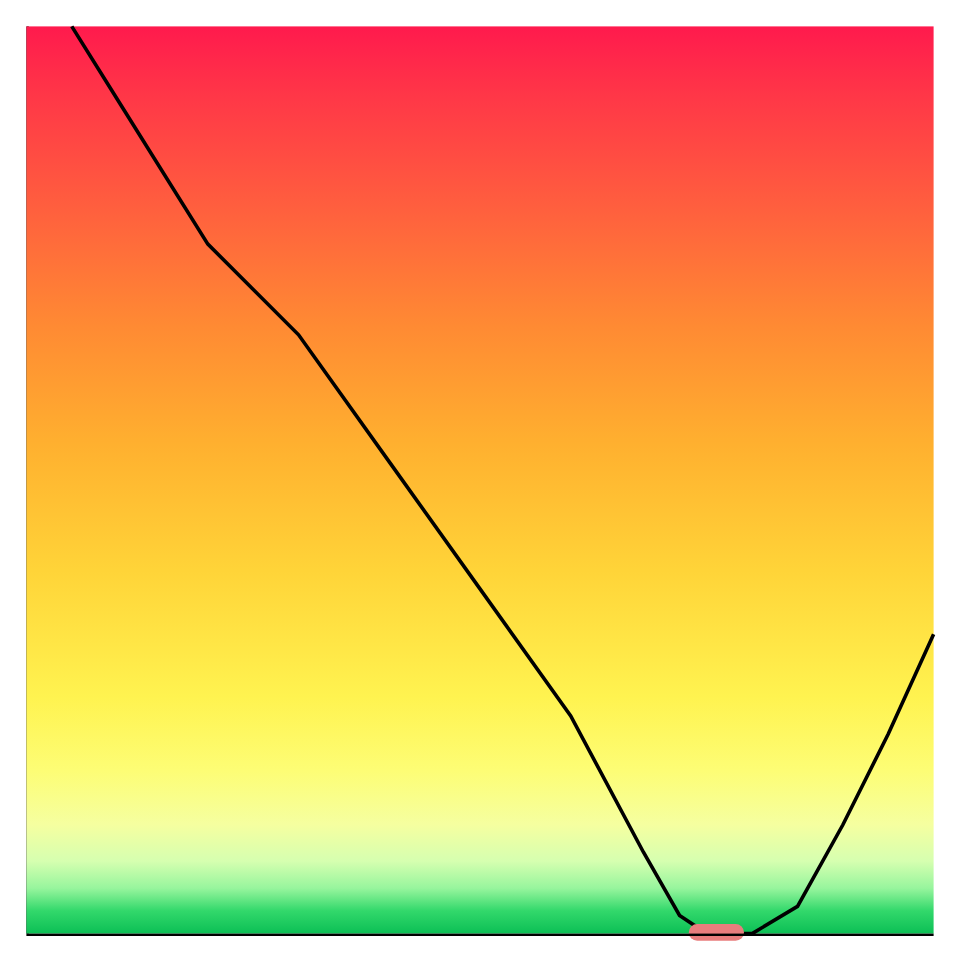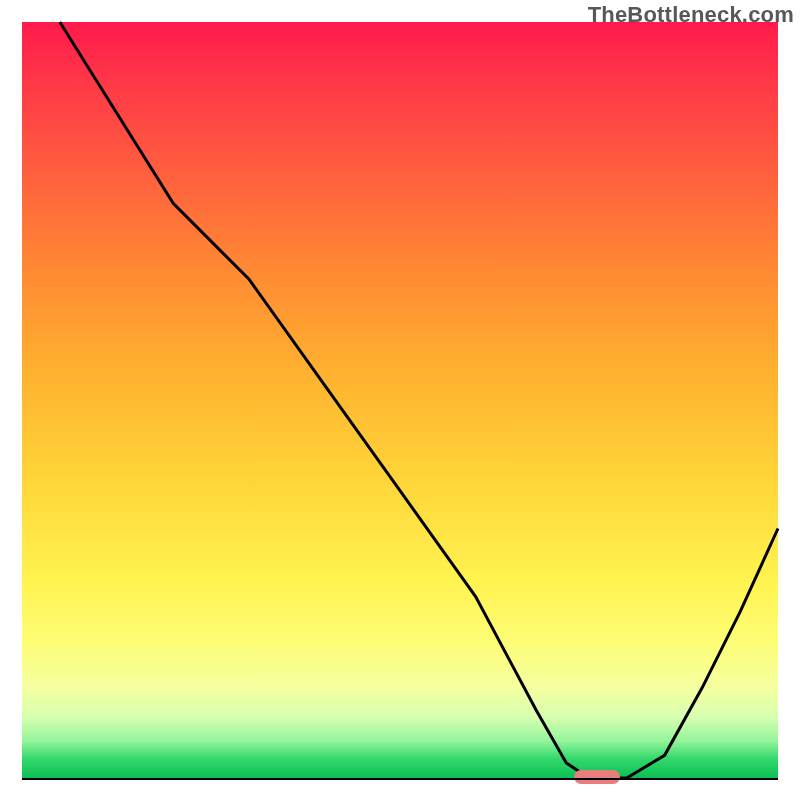--- a/index.html
+++ b/index.html
@@ -91,14 +91,13 @@
   <div class="plot-area"></div>
 
   <svg class="overlay" viewBox="0 0 756 756" preserveAspectRatio="none">
     <path fill="none" stroke="#000" stroke-width="3" d="M37.8 0.0 L75.6 60.5 L151.2 181.4 L226.8 257.0 L302.4 362.9 L378.0 468.7 L453.6 574.6 L514.1 688.0 L544.3 740.9 L567.0 756.0 L604.8 756.0 L642.6 733.3 L680.4 665.3 L718.2 589.7 L756.0 506.5"></path>
   </svg>
 
   <div class="marker" style="left: 573.56px; top: 770px; background: rgb(232, 125, 125);"></div>
 
   <div class="axis-x"></div>
 
-  <div class="watermark">TheBottleneck.com</div>
 </div>
 
 </body></html>

